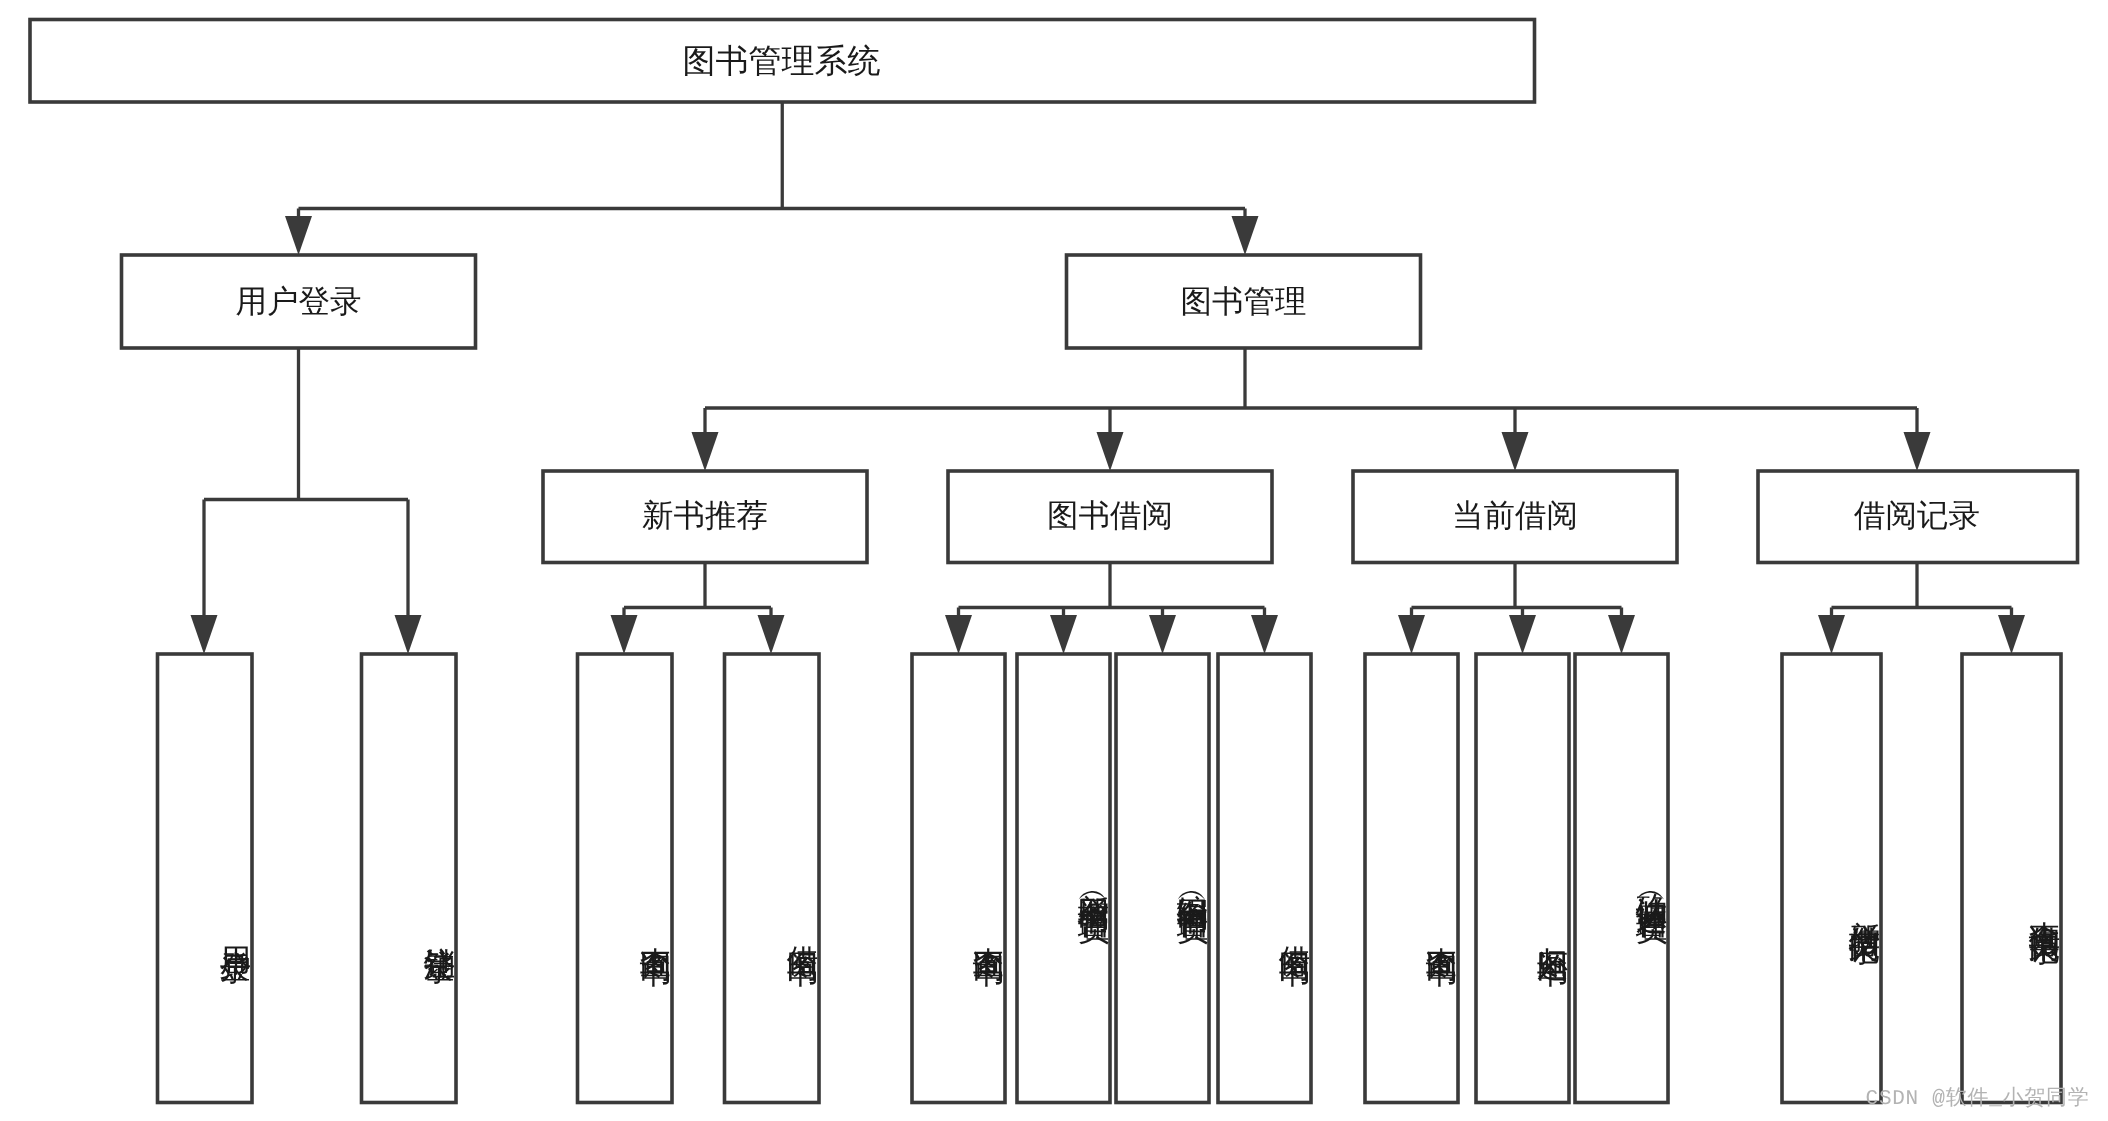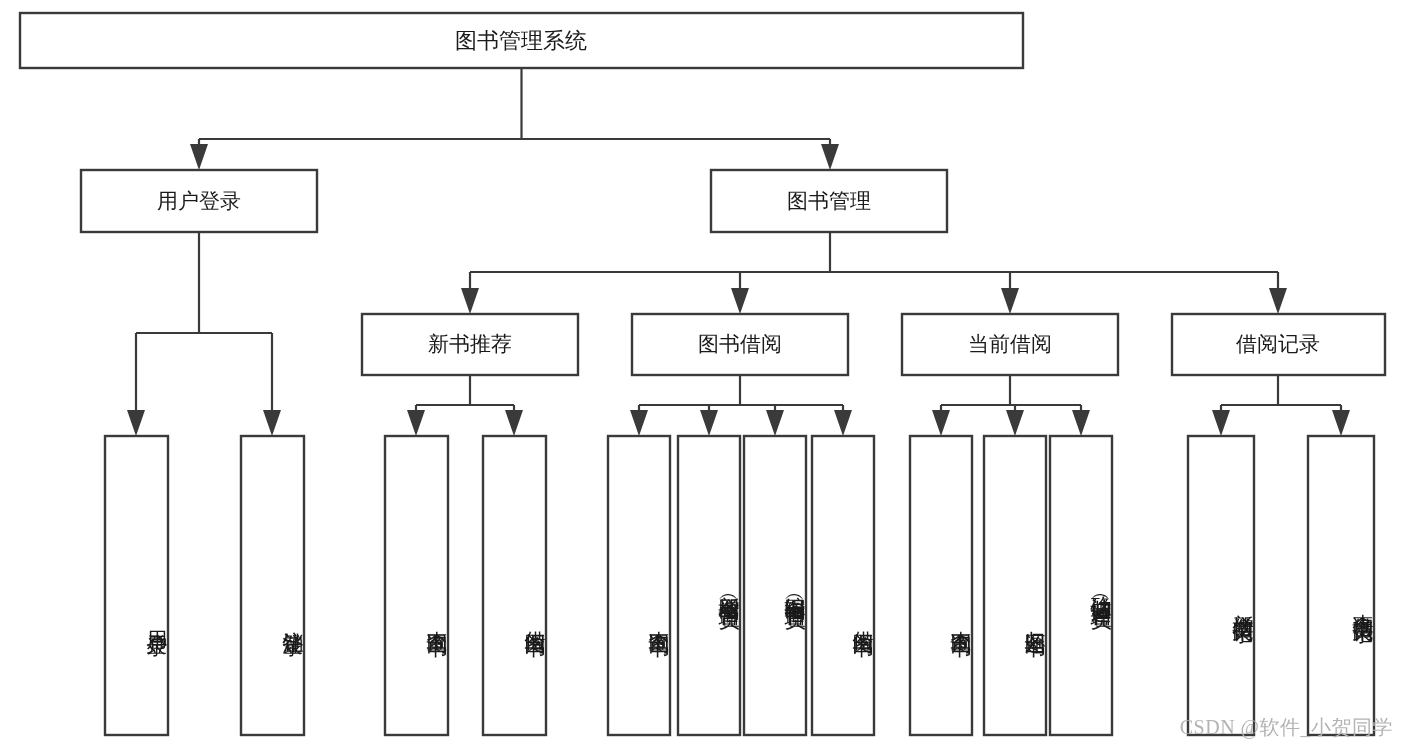--- a/index.html
+++ b/index.html
@@ -68,22 +68,22 @@
     text-align: center;
     display: flex;
     align-items: flex-start;
     justify-content: center;
     pointer-events: none;
   }
   .watermark {
     position: absolute;
     right: 12px;
     bottom: 6px;
-    font-family: Liberation Serif, serif;
-    font-size: 20px;
+    font-family: Liberation Mono, monospace;
+    font-size: 14px;
     color: #b3b3b3;
     white-space: nowrap;
     letter-spacing: 0.5px;
   }
 </style>
 </head>
 <body>
 
 <div id="diagram-root">
 

